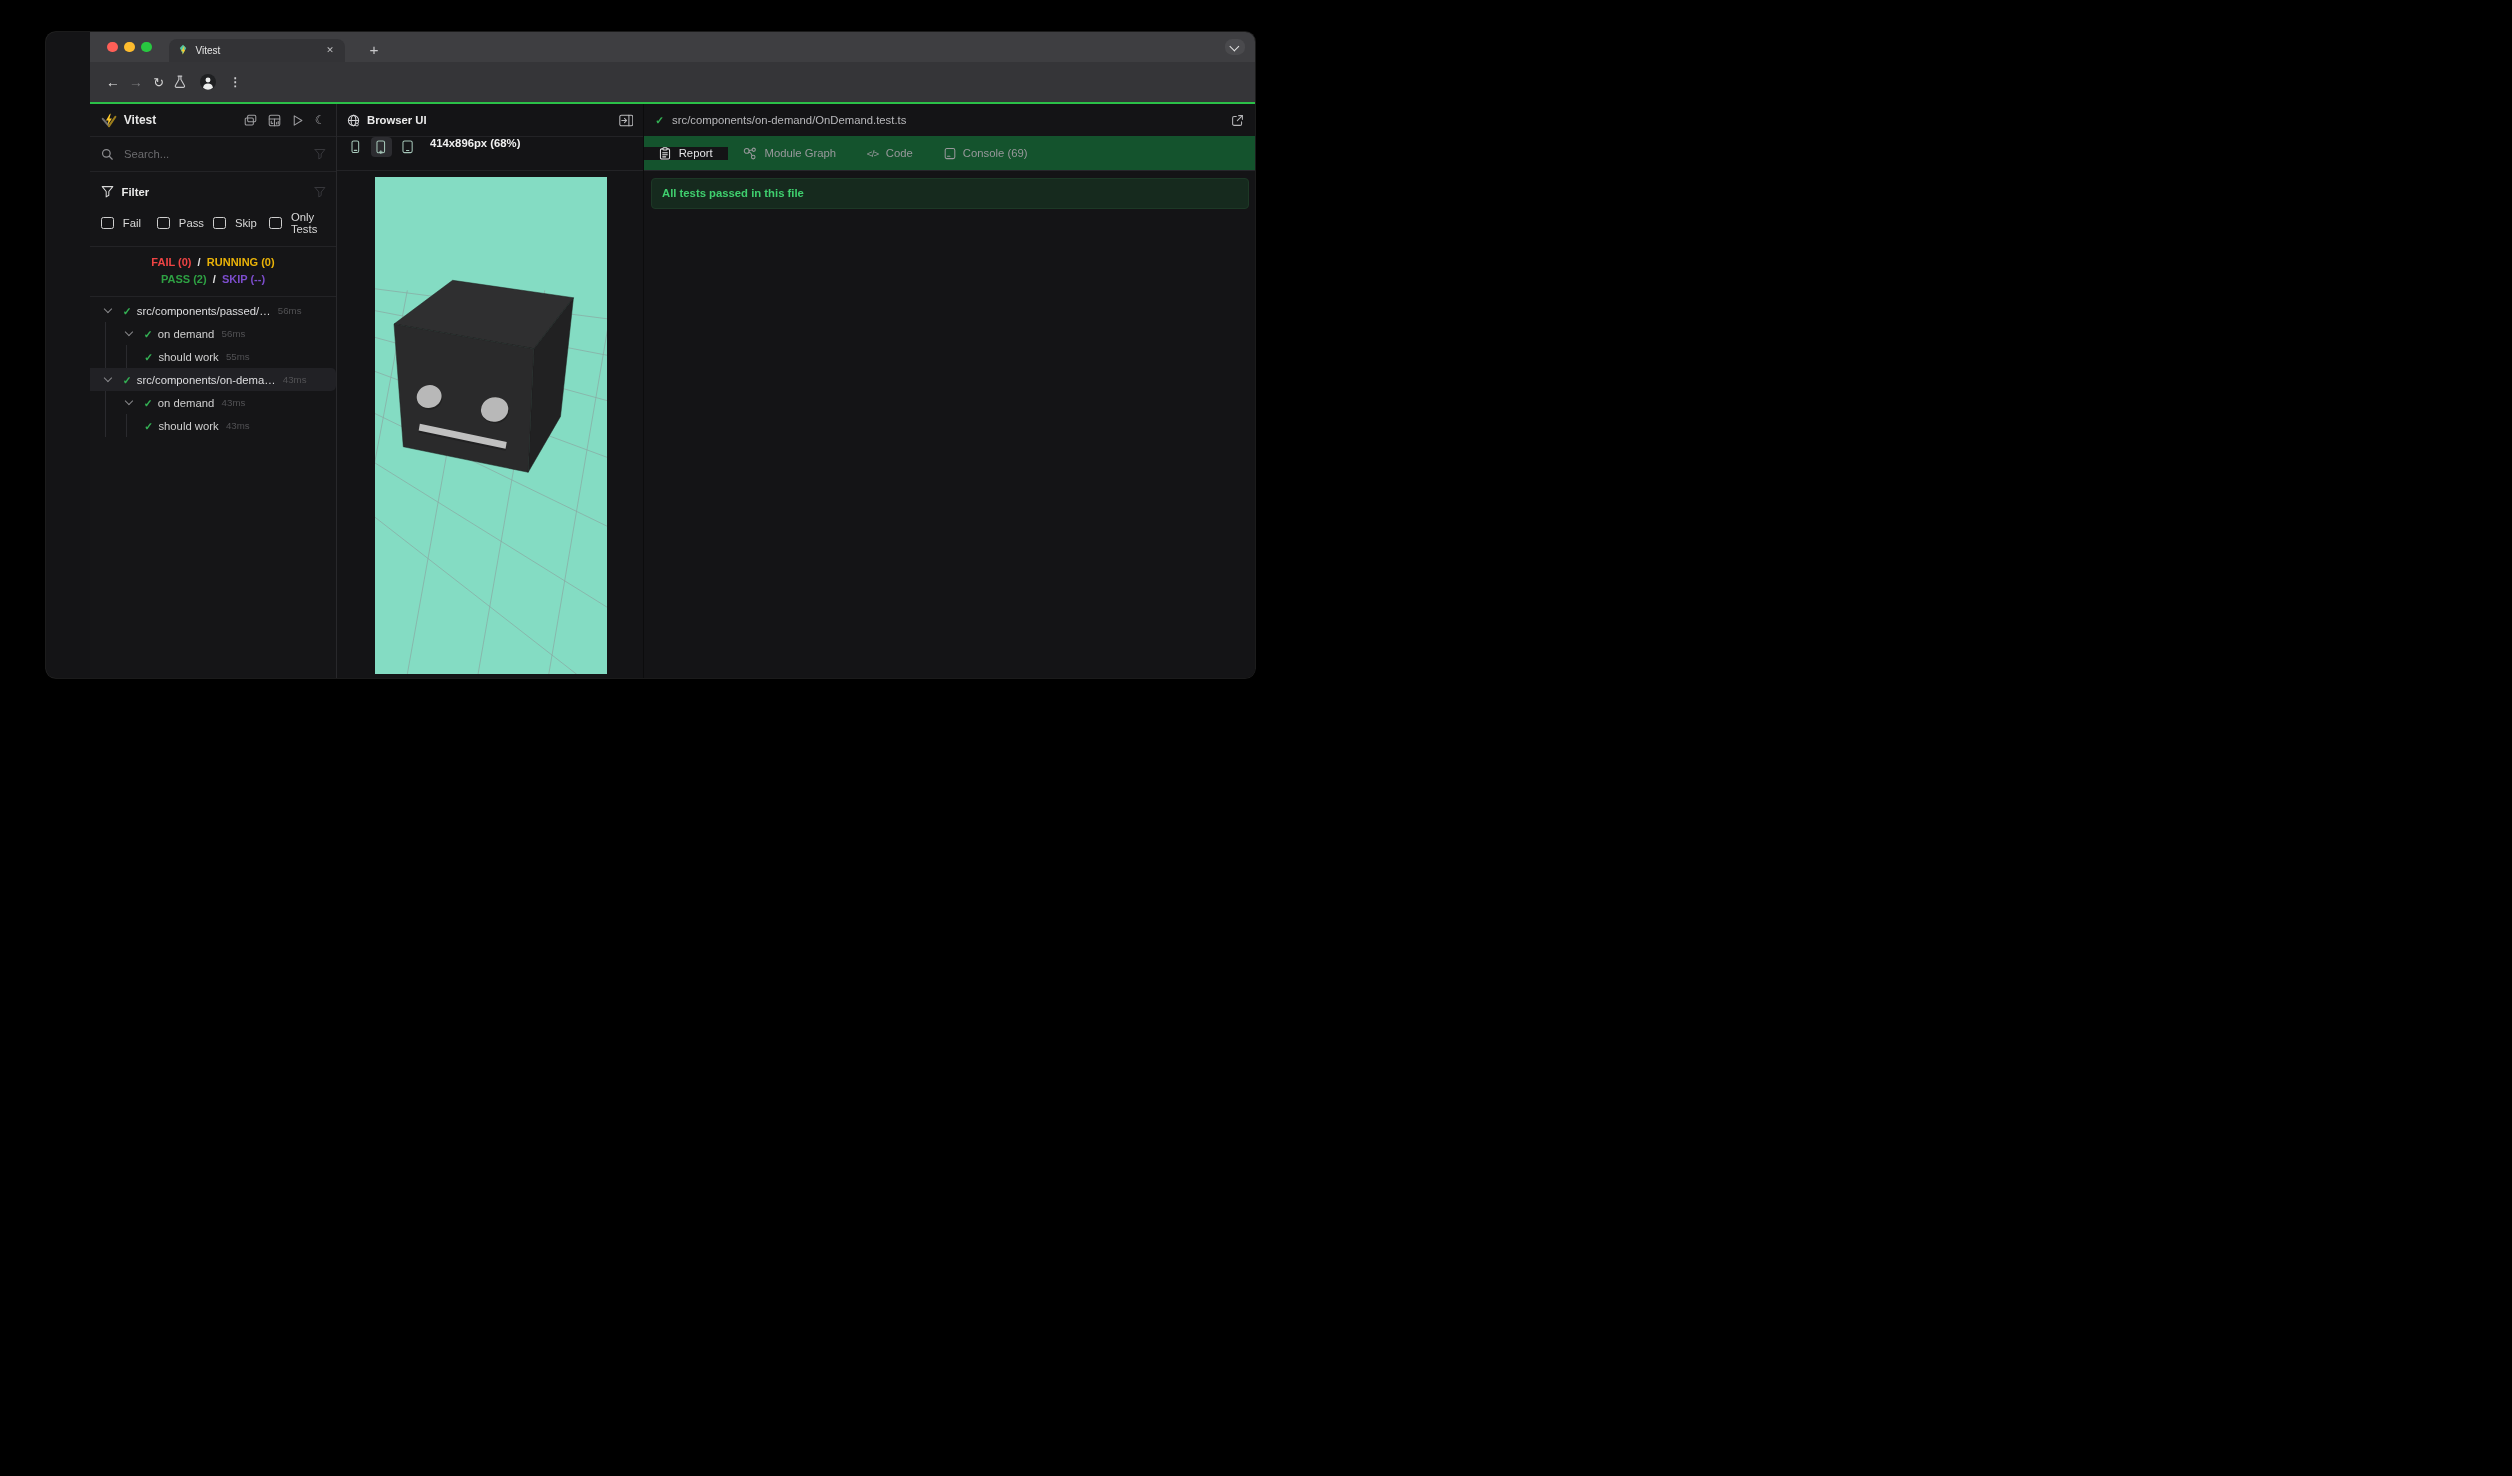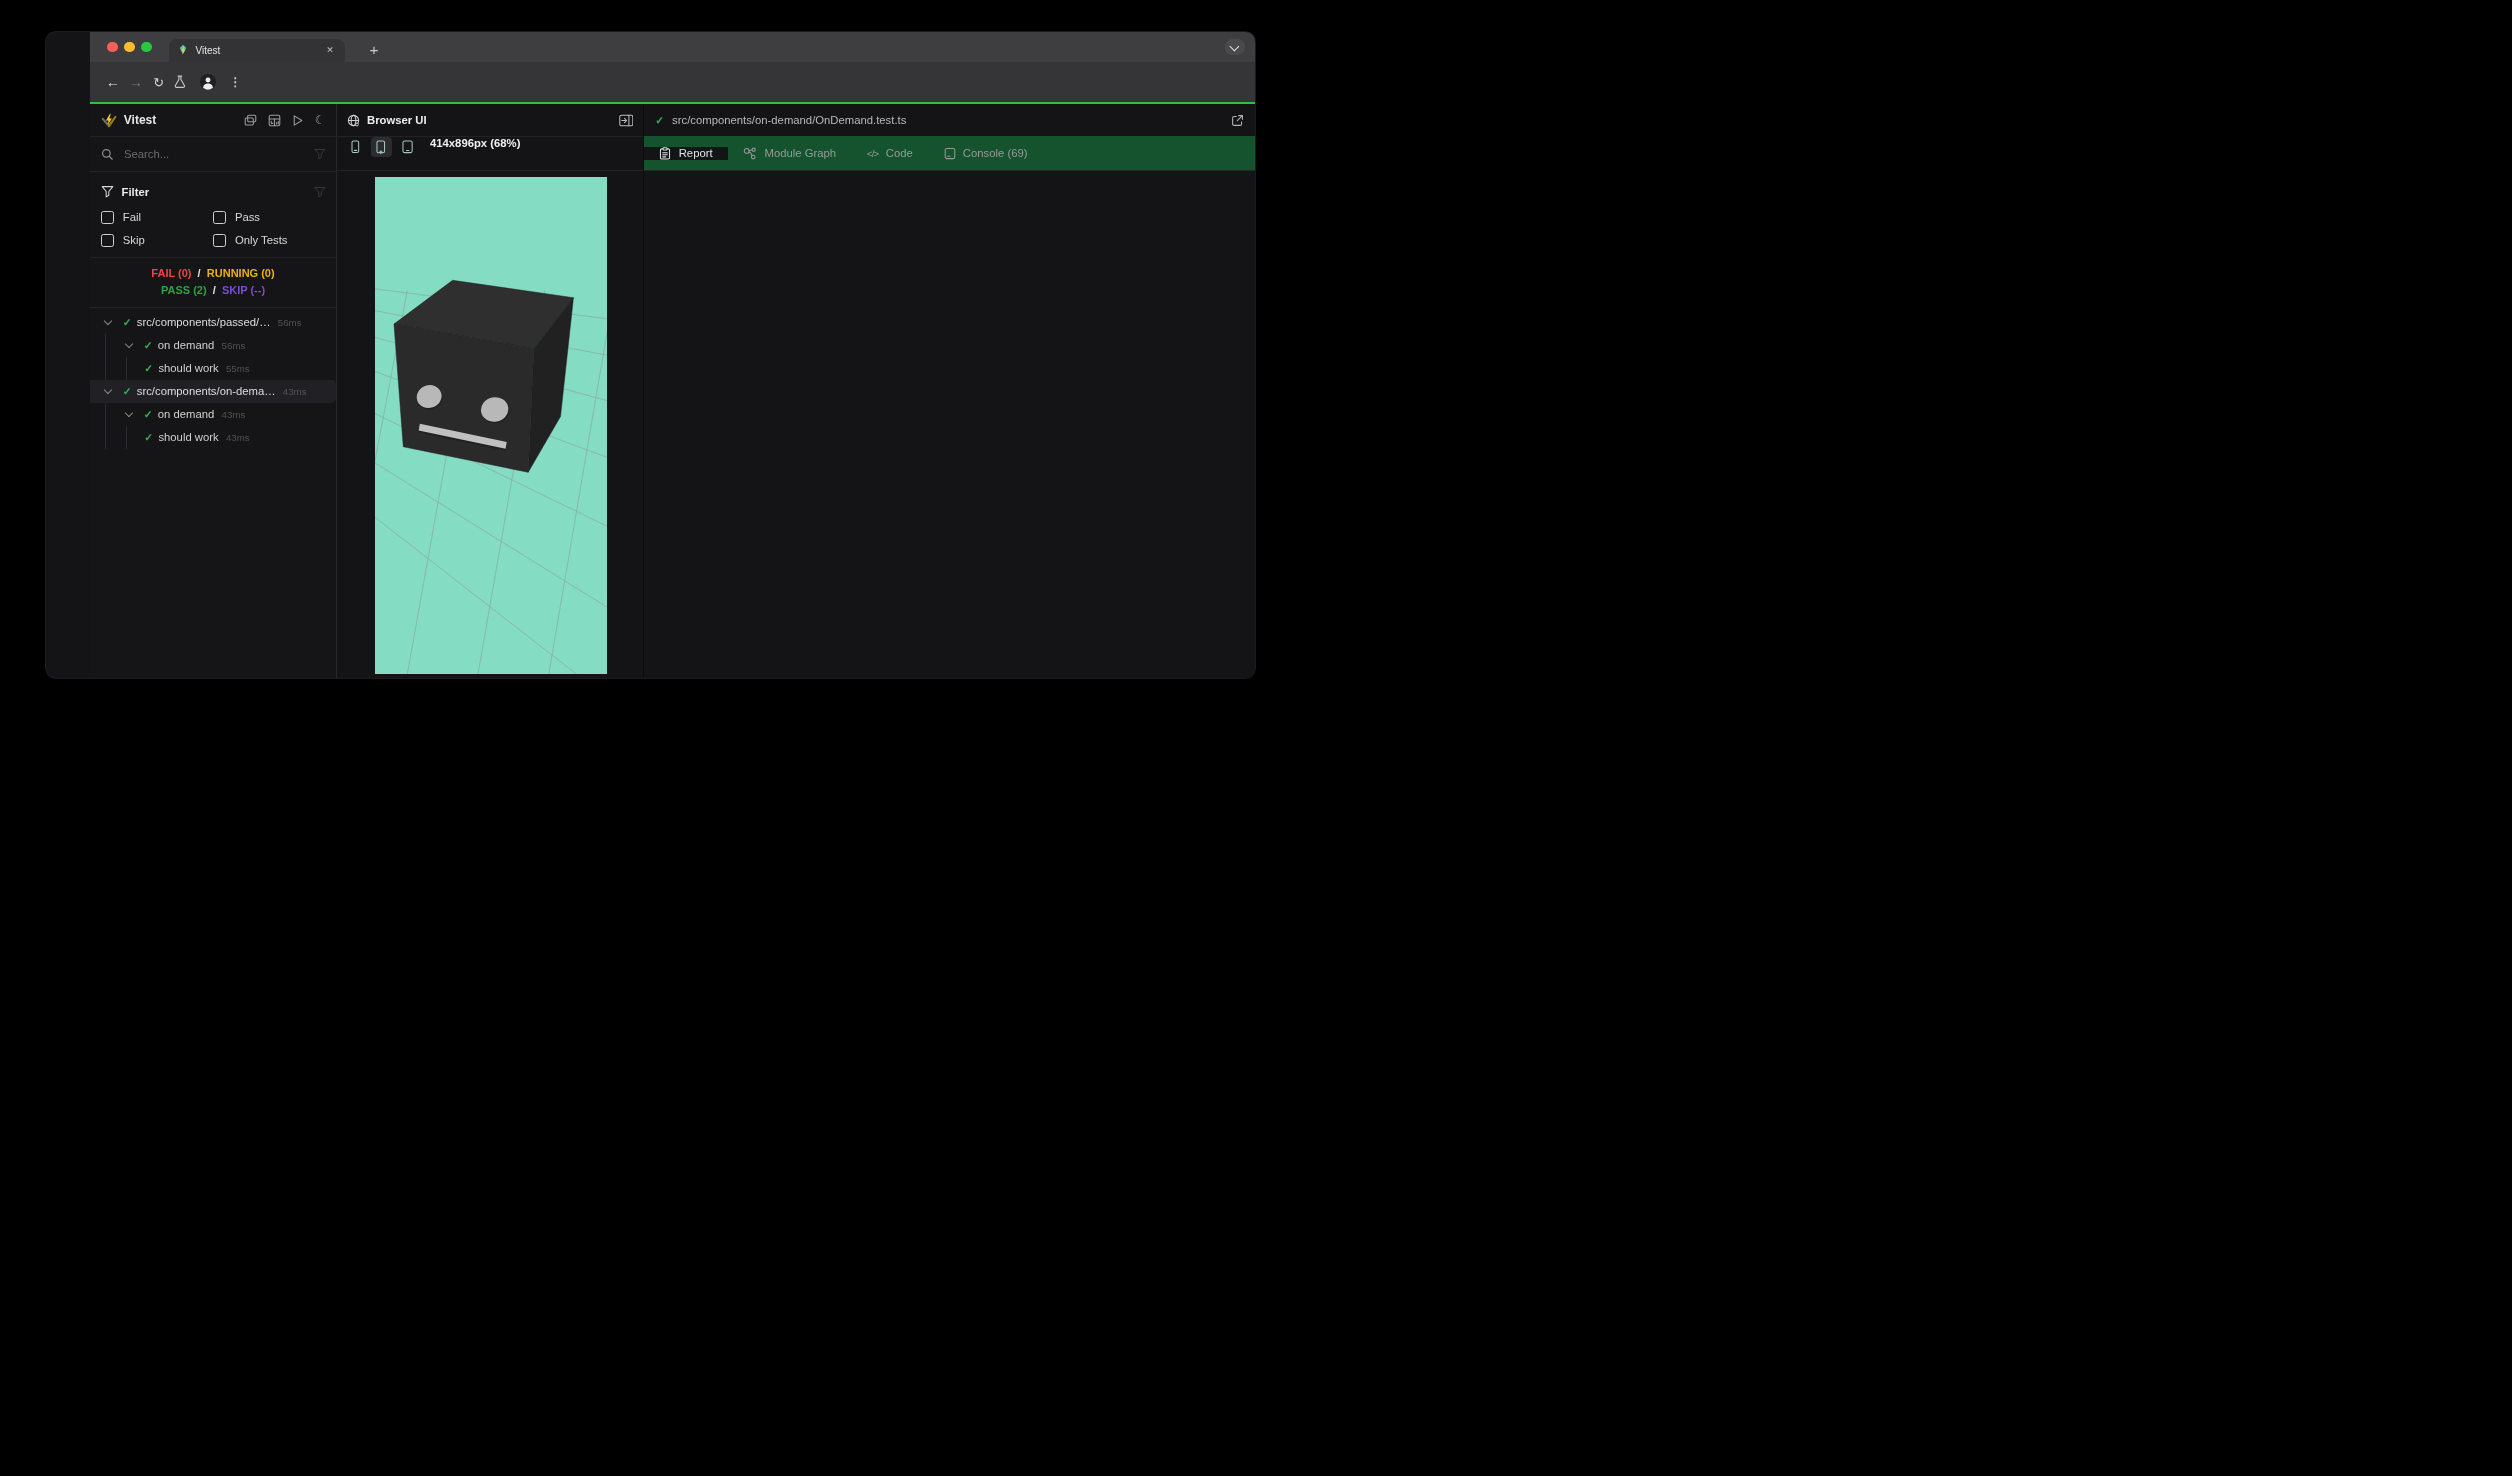--- a/index.html
+++ b/index.html
@@ -57,21 +57,21 @@
   .sidebar{width:246px;min-width:246px;border-right:0.8px solid #28282b;display:flex;flex-direction:column;background:#151517;}
   .side-head{height:32px;display:flex;align-items:center;padding:0 10.5px;border-bottom:0.8px solid #232326;}
   .app-title{font-size:12px;font-weight:600;color:#e8e8e8;margin-left:7.3px;flex:1;}
   .side-icons{display:flex;align-items:center;gap:10.5px;color:#9c9c9f;}
   .moon{font-size:12px;color:#a8a8ab;line-height:1;}
   .search-row{height:34px;display:flex;align-items:center;gap:10.5px;padding:0 10.5px;border-bottom:0.8px solid #232326;}
   .search-ph{flex:1;font-size:11.3px;color:#6b6b6e;}
   .filter{padding:9.7px 10.5px 0;}
   .filter-head{display:flex;align-items:center;gap:8px;height:19.4px;}
   .filter-title{font-size:11.3px;font-weight:700;color:#eaeaea;flex:1;}
-  .filter-grid{display:grid;grid-template-columns:1fr 1fr;row-gap:10.5px;margin:9.7px 0 0 0.8px;}
+  .filter-grid{display:grid;grid-template-columns:1fr 1fr 1fr 1fr;row-gap:10.5px;margin:9.7px 0 0 0.8px;}
   .opt{display:flex;align-items:center;gap:9px;font-size:11.3px;color:#d8d8d8;}
   .box{width:10.5px;height:10.5px;border:1.3px solid #cfcfcf;border-radius:2.4px;flex:none;}
   .summary{
     margin-top:10.5px;border-top:0.8px solid #232326;border-bottom:0.8px solid #232326;
     padding:7.3px 0 8px;text-align:center;font-size:11px;font-weight:700;line-height:17px;
   }
   .sep{color:#e2e2e2;}
   .tree{flex:1;overflow:hidden;padding-top:2.4px;}
   .row{height:23px;display:flex;align-items:center;position:relative;font-size:11.3px;color:#d0d0d0;box-sizing:border-box;}
   .row.file{color:#dedee0;}
@@ -420,17 +420,20 @@
         </div>
         <div class="rtab">
           <svg width="12" height="13" viewBox="0 0 15 16">
             <rect x="1.5" y="1.8" width="12" height="12.6" rx="2" class="icon-stroke"></rect>
             <line x1="4.4" y1="11.4" x2="7.4" y2="11.4" class="icon-stroke"></line>
           </svg>
           <span>Console (69)</span>
         </div>
       </div>
 
+      <div class="banner">
+        <span>All tests passed in this file</span>
+      </div>
     </section>
 
   </div>
 </div>
 
 
 </body></html>

